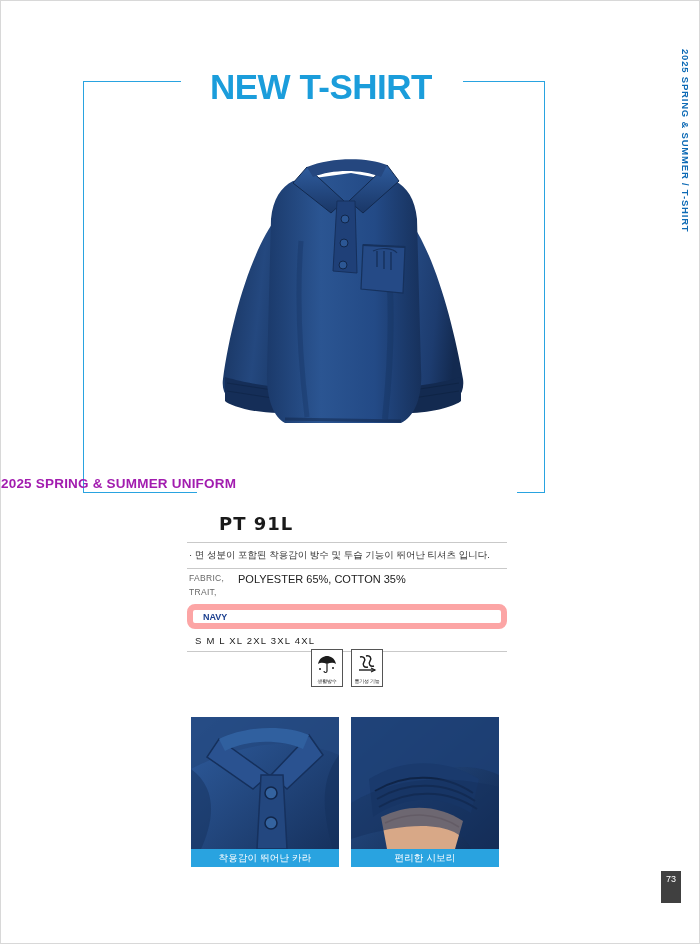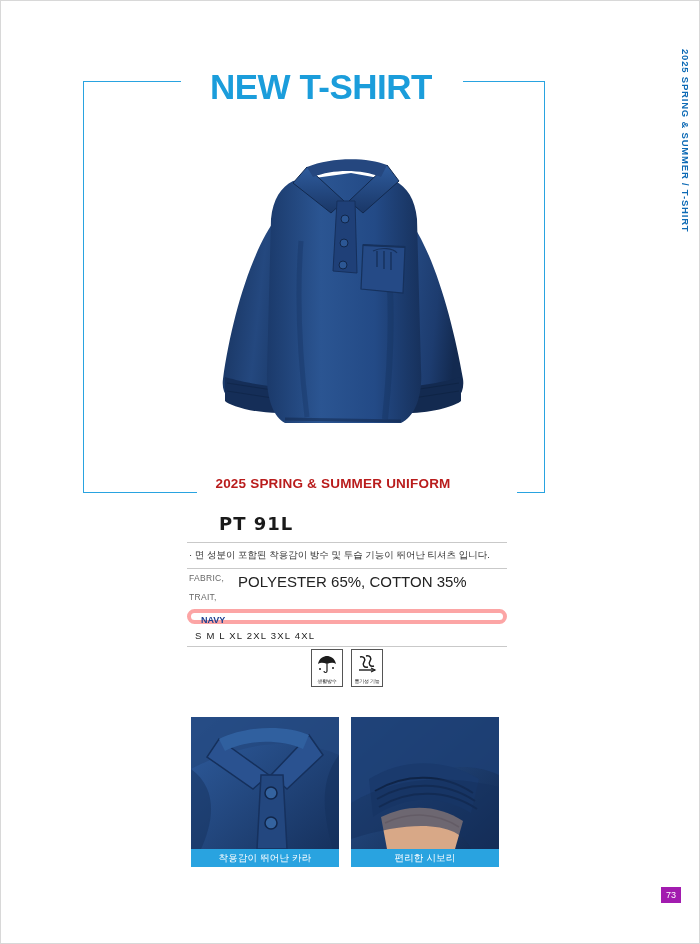--- a/index.html
+++ b/index.html
@@ -71,27 +71,27 @@
     width: 640px;
     text-align: center;
     font-size: 35px;
     font-weight: bold;
     color: #1b9ddb;
     letter-spacing: -0.5px;
   }
 
   .frame-caption {
     position: absolute;
-    left: 12px;
+    left: 0;
     top: 475px;
     width: 640px;
-    text-align: center;
+    text-align: left;
     font-size: 13.5px;
     font-weight: bold;
-    color: #b91c1c;
+    color: #a21caf;
     letter-spacing: 0.2px;
   }
 
   
   .shirt-wrap {
     position: absolute;
     left: 180px;
     top: 120px;
     width: 330px;
     height: 340px;
@@ -127,31 +127,31 @@
     padding: 4px 2px 1px 2px;
   }
   .spec-key {
     width: 49px;
     color: #666666;
     letter-spacing: 0.3px;
   }
   .spec-val {
     flex: 1;
     color: #222222;
-    font-size: 15px;
+    font-size: 11px;
   }
   .spec-row.trait {
     padding-top: 1px;
     padding-bottom: 4px;
   }
   .color-bar {
     margin-top: 3px;
-    border: 4px solid #fca5a5;
+    border: 6px solid #fca5a5;
     border-radius: 8px;
-    height: 15px;
+    height: 25px;
     line-height: 15px;
     padding-left: 10px;
     font-size: 9px;
     font-weight: bold;
     color: #1a3f8f;
     box-sizing: border-box;
   }
   .size-row {
     border-bottom: 1px solid #c9c9c9;
     padding: 6px 2px 5px 8px;
@@ -219,22 +219,22 @@
     text-align: center;
     letter-spacing: 0.2px;
   }
 
   
   .page-num {
     position: absolute;
     right: 18px;
     bottom: 40px;
     width: 20px;
-    height: 16px;
-    background: #a21caf;
+    height: 32px;
+    background: #404040;
     color: #ffffff;
     font-size: 9px;
     line-height: 16px;
     text-align: center;
   }
 </style>
 </head>
 <body>
 
 <div class="page">

